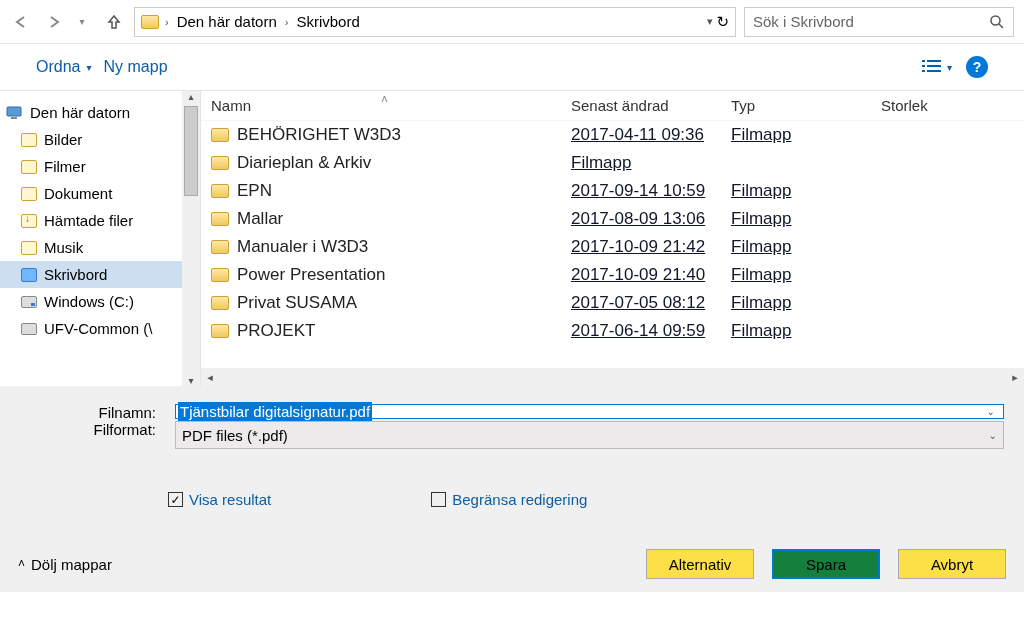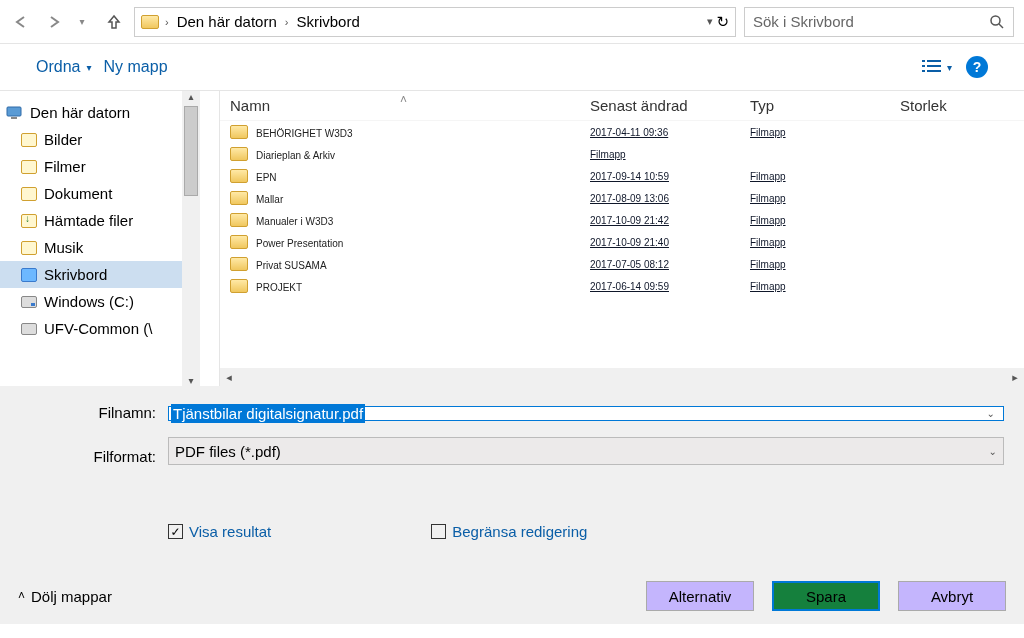--- a/index.html
+++ b/index.html
@@ -28,56 +28,56 @@
   .nav-pane { width: 200px; position: relative; overflow: hidden; }
   .nav-scroll { position: absolute; right: 0; top: 0; bottom: 0; width: 18px; background: #f0f0f0; display: flex; flex-direction: column; align-items: center; }
   .nav-scroll .arrow { font-size: 10px; color: #555; }
   .nav-scroll .thumb { width: 14px; height: 90px; background: #ccc; border: 1px solid #aaa; margin-top: 4px; }
   .nav-list { padding: 8px 0; }
   .nav-item { display: flex; align-items: center; gap: 6px; padding: 5px 6px 5px 20px; font-size: 15px; }
   .nav-item.root { padding-left: 6px; }
   .nav-item.selected { background: #ccdef0; }
   .nav-item .ficon { width: 18px; height: 16px; display: inline-flex; align-items: center; justify-content: center; }
   
-  .file-pane { flex: 1; display: flex; flex-direction: column; border-left: 1px solid #e5e5e5; margin-left: 19px; }
+  .file-pane { flex: 1; display: flex; flex-direction: column; border-left: 1px solid #e5e5e5; }
   .file-hdr { display: flex; padding: 6px 0; border-bottom: 1px solid #f5f5f5; }
   .file-hdr .col { padding: 0 10px; color: #333; position: relative; }
   .file-hdr .col.sort::after { content: "˄"; position: absolute; top: -4px; left: 50%; color: #888; font-size: 12px; }
   .col-name { width: 360px; }
   .col-date { width: 160px; }
   .col-type { width: 150px; }
   .col-size { flex: 1; }
   .file-rows { flex: 1; overflow: hidden; }
-  .file-row { display: flex; padding: 4px 0; align-items: center; font-size: 10px; }
+  .file-row { display: flex; padding: 4px 0; align-items: center; font-size: 17px; }
   .file-row .col{ padding: 0 10px; color: #222; }
   .file-row .col-date, .file-row .col-type { color: #0f172a; text-decoration: underline; }
   .folder-ico { width: 18px; height: 14px; background: linear-gradient(#ffe9a6,#f0c75e); border: 1px solid #d0a030; border-radius: 2px; display: inline-block; margin-right: 8px; vertical-align: -2px; }
   .hbar { height: 18px; background: #f0f0f0; display: flex; align-items: center; }
   .hbar .left, .hbar .right { width: 18px; text-align: center; font-size: 11px; color: #555; }
   .hbar .track { flex: 1; }
   
   
   .fields { background: #f0f0f0; padding: 18px 20px 8px; }
-  .field-row { display: flex; align-items: flex-end; margin-bottom: 16px; }
+  .field-row { display: flex; align-items: flex-start; margin-bottom: 0; gap: 7px; }
   .field-row label { width: 148px; text-align: right; padding-right: 12px; font-size: 15px; }
   .fname-input { flex: 1; height: 15px; border: 1px solid #0078d7; background: #fff; display: flex; align-items: center; padding: 0 2px; }
   .fname-input .sel { background: #0078d7; color: #fff; padding: 1px 2px; }
   .fname-input .chev { margin-left: auto; margin-right: 6px; font-size: 10px; color: #555; }
   .ftype-select { flex: 1; height: 28px; border: 1px solid #bbb; background: #eceaea; display: flex; align-items: center; padding: 0 6px; }
   .ftype-select .chev { margin-left: auto; font-size: 10px; color: #555; }
   
   .checks-row { display: flex; gap: 160px; padding: 42px 0 20px 148px; }
   .chk { display: flex; align-items: center; gap: 6px; color: #0a5ea7; font-size: 15px; }
   .chk .box { width: 15px; height: 15px; border: 1px solid #333; display: flex; align-items: center; justify-content: center; font-size: 12px; color: #000; }
   
   
   .footer { background: #f0f0f0; height: 56px; display: flex; align-items: center; padding: 0 18px; gap: 18px; }
   .hide-folders { display: flex; align-items: center; gap: 6px; font-size: 15px; }
   .footer-spacer { flex: 1; }
-  .btn { min-width: 108px; height: 30px; border: 1px solid #aaa; background: #c4b5fd; display: flex; align-items: center; justify-content: center; font-size: 15px; }
+  .btn { min-width: 108px; height: 30px; border: 1px solid #aaa; background: #fde047; display: flex; align-items: center; justify-content: center; font-size: 15px; }
   .btn.primary { border: 2px solid #0078d7; background: #15803d; }
 
   
   .ico-pc { width: 18px; height: 14px; }
   .lib-ico { width: 16px; height: 14px; background: #fff7d0; border: 1px solid #d0a030; border-radius: 2px; display: inline-block; }
   .dl-ico { width: 16px; height: 14px; background: #fff7d0; border: 1px solid #d0a030; border-radius: 2px; position: relative; display: inline-block;}
   .dl-ico::after{content:"↓"; position:absolute; font-size:10px; left:3px; top:-2px; color:#2a7a2a;}
   .desk-ico { width: 16px; height: 14px; background: #6db8ff; border: 1px solid #3a7acc; border-radius: 2px; display: inline-block; }
   .drive-ico { width: 16px; height: 12px; background: #ddd; border: 1px solid #888; border-radius: 2px; display: inline-block; position:relative;}
   .drive-ico::after{content:""; position:absolute; right:1px; bottom:1px; width:4px;height:3px; background:#3a7acc;}

